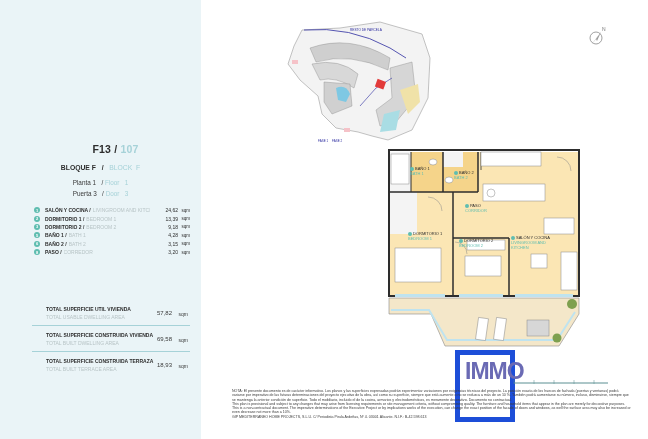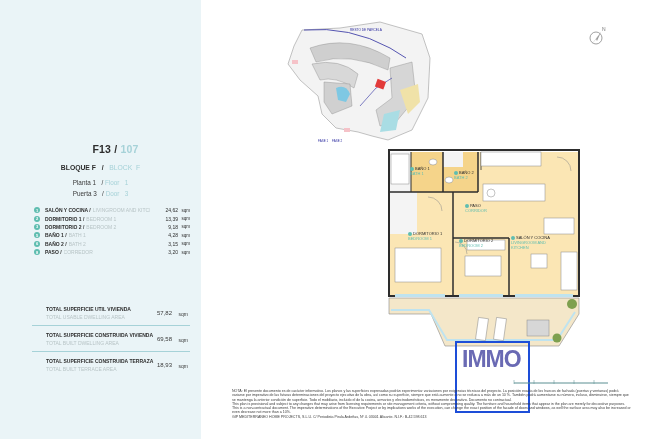--- a/index.html
+++ b/index.html
@@ -34,21 +34,21 @@
 
   .siteplan { position: absolute; left: 280px; top: 18px; width: 160px; height: 125px; }
   .compass { position: absolute; left: 583px; top: 24px; width: 30px; height: 26px; }
 
   .plan { position: absolute; left: 381px; top: 142px; width: 205px; height: 210px; }
 
   .room-label { position: absolute; font-size: 4px; line-height: 5px; color: #2d2d2d; white-space: nowrap; }
   .room-label .en { color: #5fbdb0; display: block; }
   .room-label .dot { display: inline-block; width: 4px; height: 4px; border-radius: 50%; background: #5fbdb0; margin-right: 1px; vertical-align: middle; }
 
-  .watermark { position: absolute; left: 455px; top: 341px; width: 75px; height: 72px; border: 2px solid #1d4ed8; }
+  .watermark { position: absolute; left: 455px; top: 350px; width: 60px; height: 72px; border: 5px solid #1d4ed8; }
   .wm-immo { position: absolute; left: 5px; top: 3px; font-size: 23px; font-weight: bold; color: #6a6ab4; letter-spacing: -1px; }
   .wm-mas { position: absolute; left: 5px; top: 30px; font-size: 26px; font-weight: bold; color: #66d2e6; opacity: 0.85; letter-spacing: -1px; }
 
   .scale { position: absolute; left: 512px; top: 379px; width: 100px; height: 6px; }
 
   .note { position: absolute; left: 232px; top: 389px; width: 400px; font-size: 3.6px; line-height: 4.3px; color: #3a3a3a; }
 </style>
 </head>
 <body>
 

